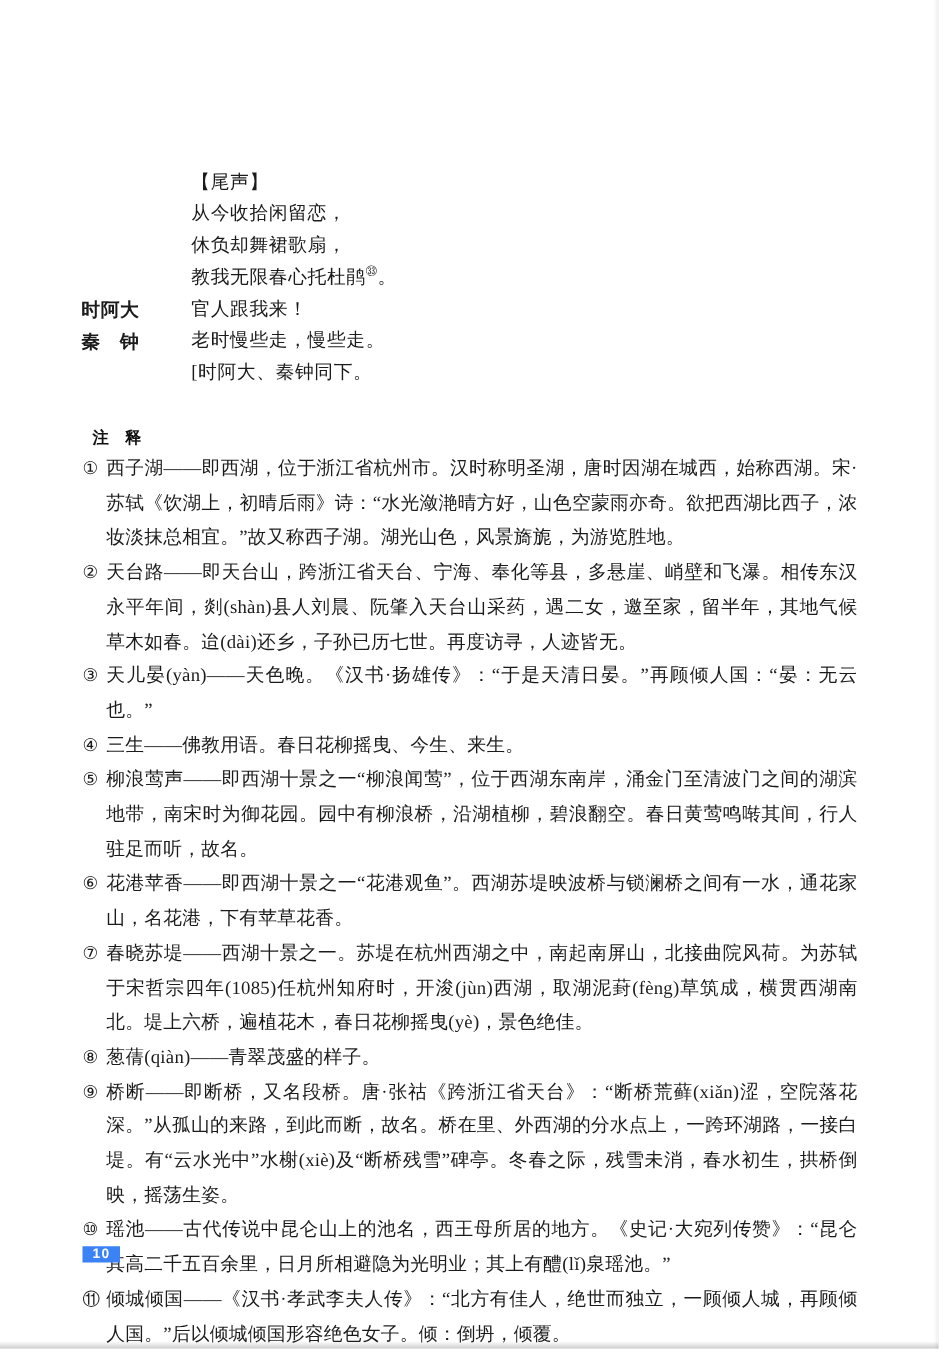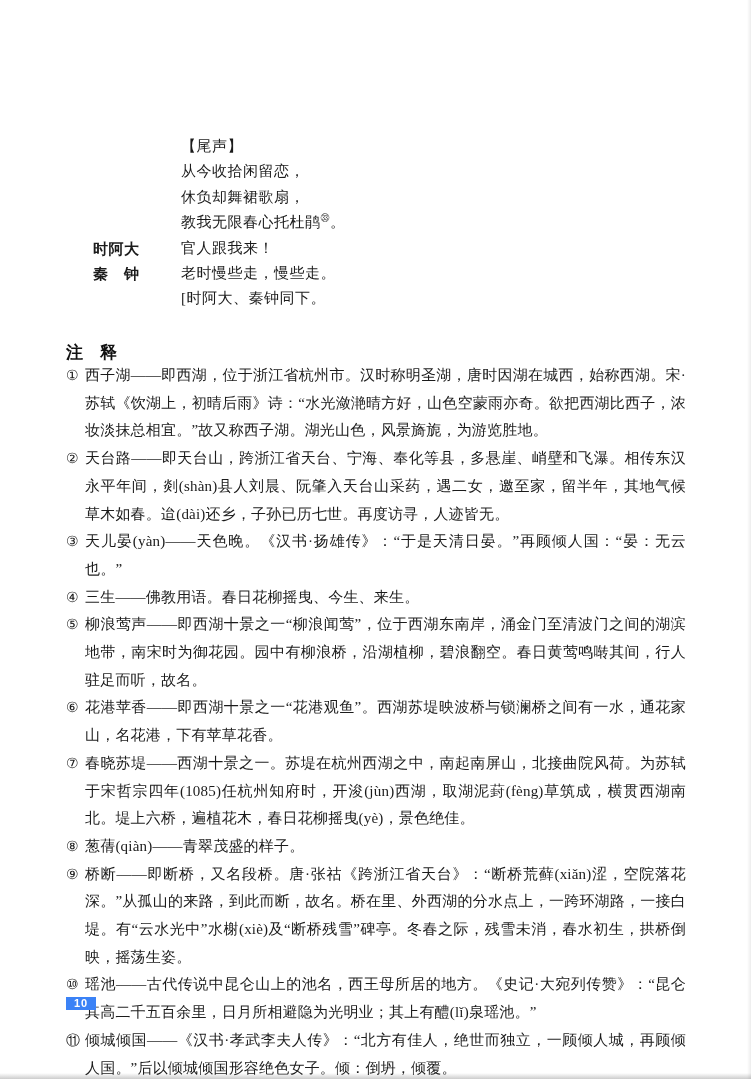--- a/index.html
+++ b/index.html
@@ -23,38 +23,37 @@
   .scan-edge-right {
     position: absolute; top: 0; bottom: 0; right: 0; width: 4px;
     background: linear-gradient(to right, rgba(0,0,0,0), rgba(0,0,0,0.07));
   }
 
   
   .script-block {
     position: absolute; left: 0; top: 134px; width: 714px;
     font-size: 15px; line-height: 25.4px;
     letter-spacing: 0.5px;
-    margin-left: 28px;
   }
   .script-row { position: relative; height: 25.4px; white-space: nowrap; }
   .indented { padding-left: 153px; }
   .speaker {
     position: absolute; left: 65px; top: 0;
     font-weight: bold;
     font-family: "Liberation Sans", "DejaVu Sans", sans-serif;
   }
   .speech { padding-left: 153px; text-align: right; }
   .note-sup {
     font-size: 9px; vertical-align: super; line-height: 0;
   }
 
   
   .notes-heading {
-    position: absolute; left: 66px; top: 341px;
-    font-size: 17px; font-weight: bold;
+    position: absolute; left: 74px; top: 341px;
+    font-size: 13px; font-weight: bold;
     font-family: "Liberation Sans", "DejaVu Sans", sans-serif;
     color: #111;
   }
   .notes-list {
     position: absolute; left: 66px; top: 362px; width: 620px;
   }
   .note {
     position: relative;
     padding-left: 19px;
     font-size: 15px; line-height: 27.7px;

